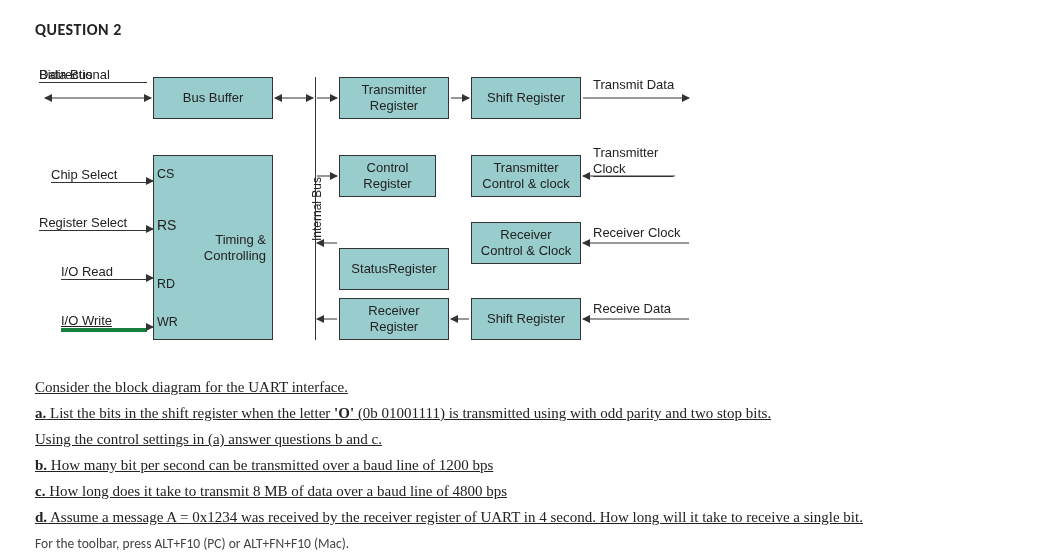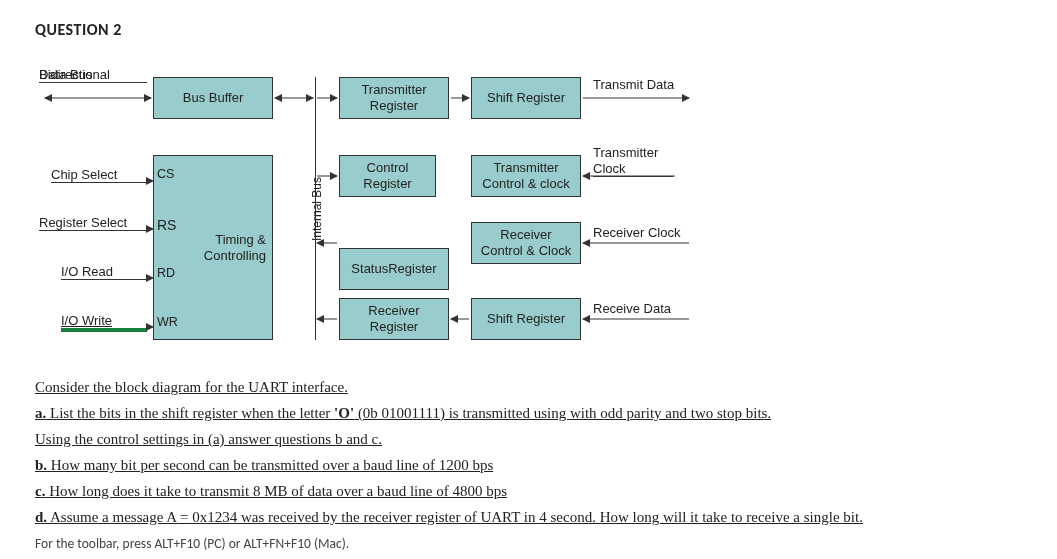--- a/index.html
+++ b/index.html
@@ -99,21 +99,21 @@
       <span>Bus Buffer</span>
     </div>
 
     <div class="box" style="left:114px; top:88px; width:120px; height:185px; flex-direction:column; align-items:flex-end; justify-content:center; padding-right:6px;">
       <span>Timing &amp;</span>
       <span>Controlling</span>
     </div>
 
     <div class="label" style="left:118px; top:100px; font-size:12.5px;">CS</div>
     <div class="label" style="left:118px; top:150px; font-size:14px;">RS</div>
-    <div class="label" style="left:118px; top:199px; font-size:12.5px;">RD</div>
+    <div class="label" style="left:118px; top:210px; font-size:12.5px;">RD</div>
     <div class="label" style="left:118px; top:248px; font-size:12.5px;">WR</div>
 
     <div class="vline" style="left:276px; top:10px; height:263px;"></div>
     <div class="vlabel" style="left:238px; top:135px; width:80px; text-align:center;">Internal Bus</div>
 
     <div class="box" style="left:300px; top:10px; width:110px; height:42px; flex-direction:column;">
       <span>Transmitter</span>
       <span>Register</span>
     </div>
     <div class="box" style="left:300px; top:88px; width:97px; height:42px;">

